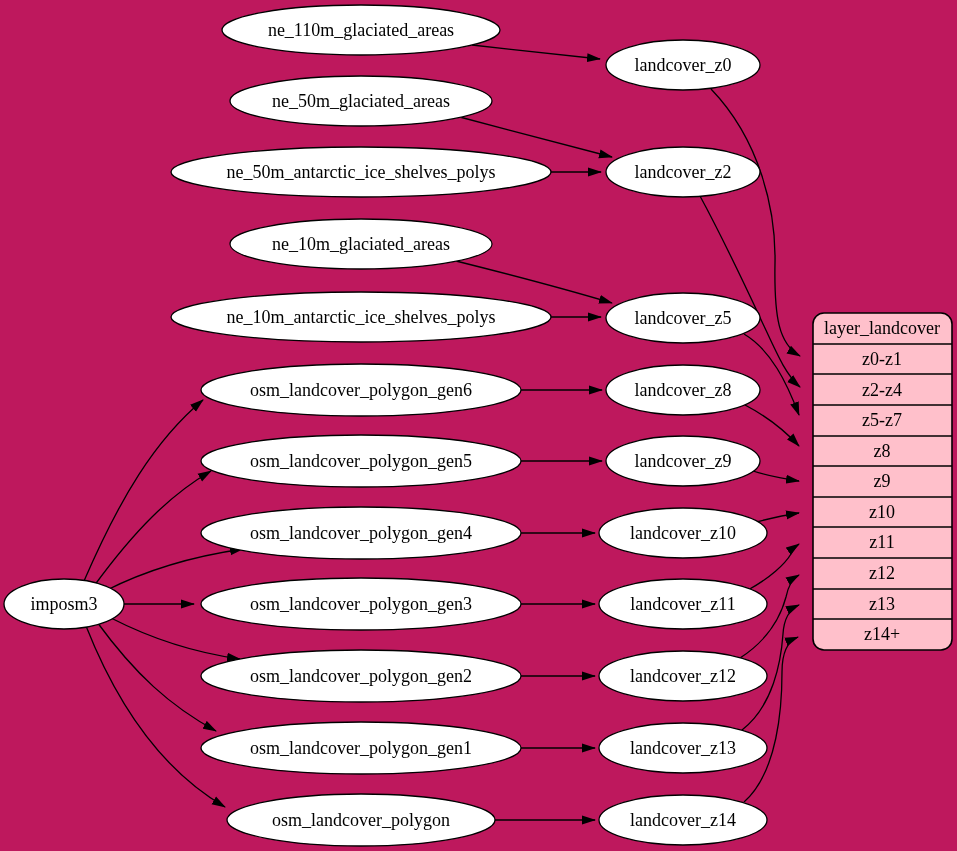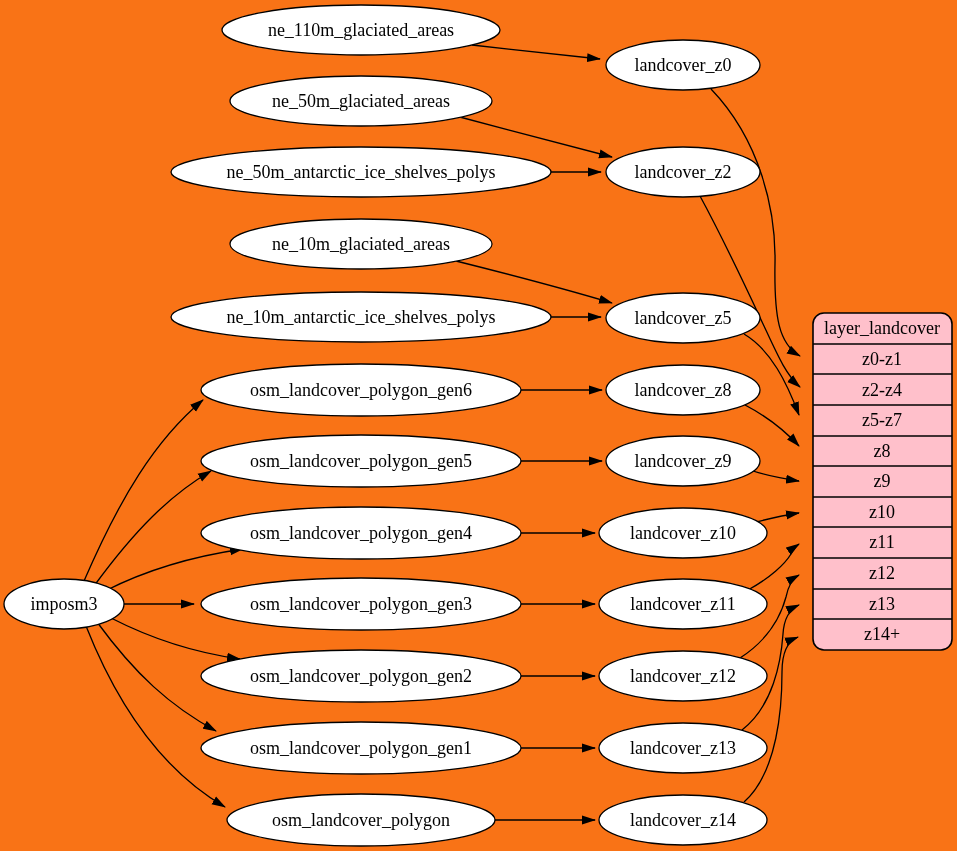--- a/index.html
+++ b/index.html
@@ -1,16 +1,16 @@
 <!DOCTYPE html>
 <html><head>
 <meta charset="utf-8">
 <style>
   html, body { margin: 0; padding: 0; background: #ffffff; }
-  .canvas { width: 957px; height: 851px; position: relative; background: #f97316; }
+  .canvas { width: 957px; height: 851px; position: relative; background: #be185d; }
   svg { display: block; }
   svg text {
     font-family: "Liberation Serif", "DejaVu Serif", serif;
     font-size: 18px;
     fill: #000000;
     text-anchor: middle;
   }
   .node ellipse { fill: #ffffff; stroke: #000000; stroke-width: 1.3; }
   .edge { fill: none; stroke: #000000; stroke-width: 1.3; }
   .tbl-outline { stroke: #000000; stroke-width: 1.6; }

